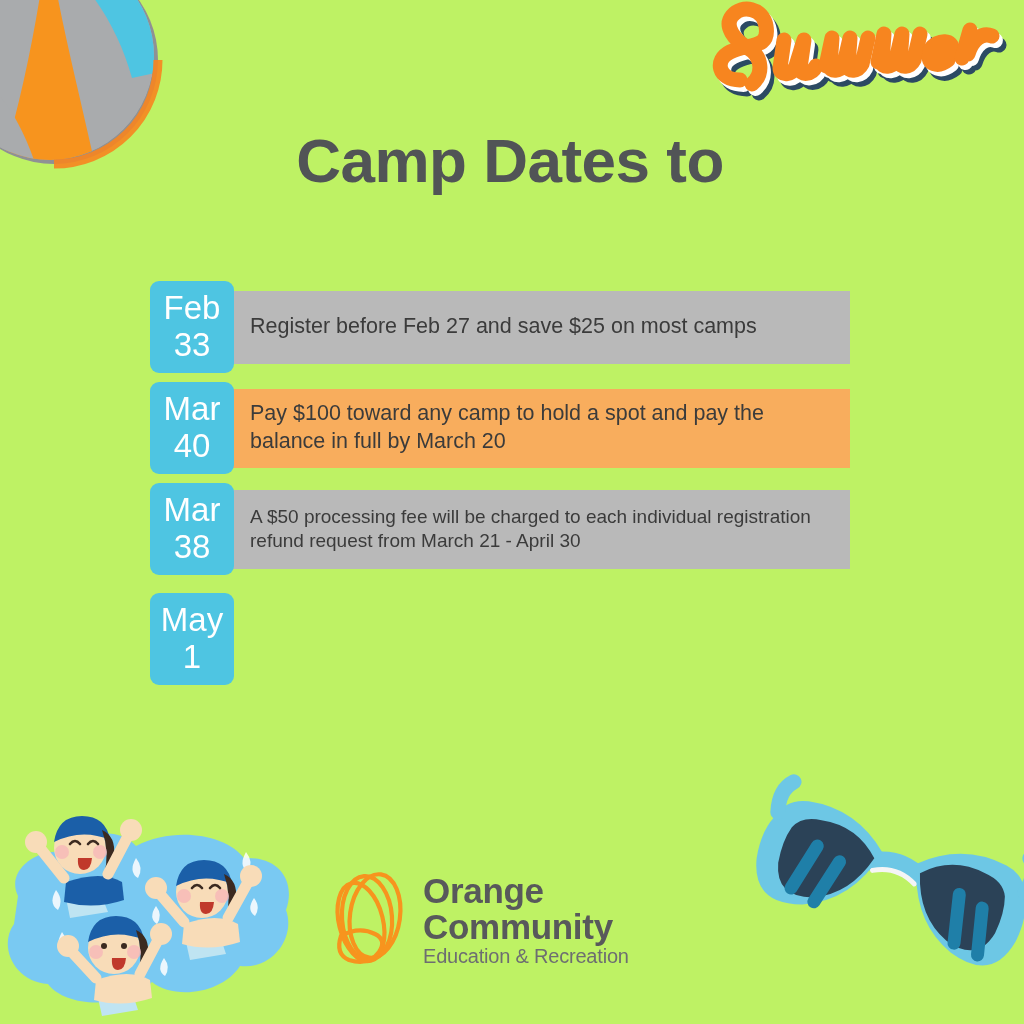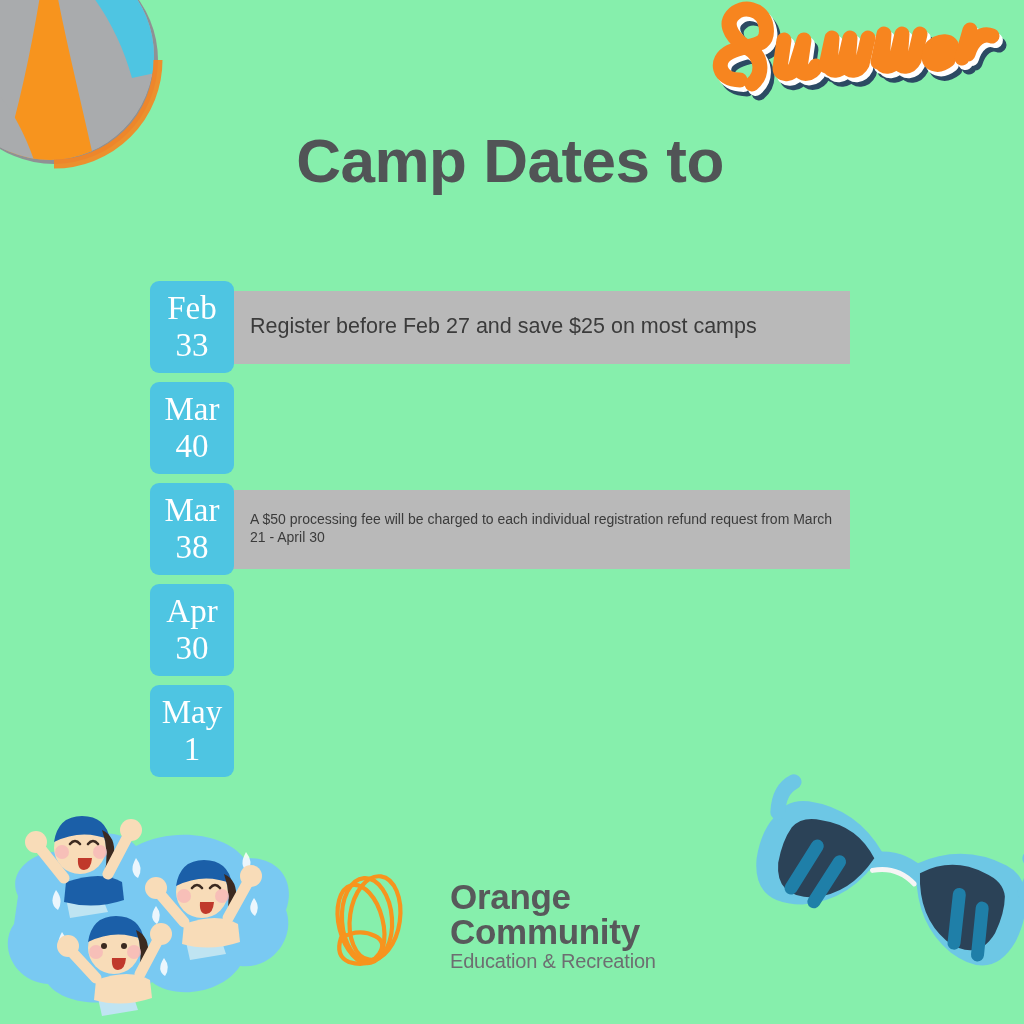--- a/index.html
+++ b/index.html
@@ -12,21 +12,21 @@
     background: #f5f5f5;
     font-family: "Liberation Sans", sans-serif;
     overflow: hidden;
     position: relative;
   }
 
   #poster {
     position: relative;
     width: 1024px;
     height: 1024px;
-    background: #86efac;
+    background: #bef264;
     overflow: hidden;
   }
 
   
   .beachball {
     position: absolute;
     left: -58px;
     top: -52px;
     width: 228px;
     height: 228px;
@@ -77,21 +77,20 @@
     color: #ffffff;
     display: flex;
     flex-direction: column;
     align-items: center;
     justify-content: center;
     font-size: 33px;
     line-height: 1.12;
     font-weight: normal;
     z-index: 2;
     padding: 3px 0;
-    font-family: Liberation Serif, serif;
   }
   .chip .chip-month { display: block; }
   .chip .chip-day { display: block; }
 
   .bar {
     flex: 1 1 auto;
     margin-left: -4px;
     display: flex;
     align-items: center;
     padding: 6px 14px 6px 20px;
@@ -104,21 +103,21 @@
   .bar.orange { background: #f8ad5d; }
 
   
   .row-0 .chip, .row-0 .bar { height: 86px; }
   .row-0 .bar { height: 73px; align-self: center; }
 
   .row-1 .chip { height: 86px; }
   .row-1 .bar  { height: 79px; align-self: center; }
 
   .row-2 .chip { height: 86px; }
-  .row-2 .bar  { height: 79px; align-self: center; font-size: 14px; }
+  .row-2 .bar  { height: 79px; align-self: center; font-size: 19px; }
 
   .row-3 .chip { height: 86px; }
   .row-3 .bar  { height: 78px; align-self: center; }
 
   .row-4 .chip { height: 86px; }
   .row-4 .bar  { height: 73px; align-self: center; font-size: 36px; }
 
   
   .kids {
     position: absolute;
@@ -138,22 +137,21 @@
   }
 
   
   .ocer {
     position: absolute;
     left: 327px;
     top: 868px;
     width: 400px;
     height: 104px;
     display: flex;
-    align-items: flex-end;
-    gap: 27px;
+    align-items: center;
   }
   .ocer-mark {
     flex: 0 0 auto;
     width: 92px;
     height: 100px;
   }
   .ocer-words {
     margin-left: 4px;
   }
   .ocer-line1 {
@@ -239,35 +237,32 @@
         <span class="chip-day">33</span>
       </div>
       <div class="bar gray">Register before Feb 27 and save $25 on most camps</div>
     </div>
 
     <div class="row row-1">
       <div class="chip">
         <span class="chip-month">Mar</span>
         <span class="chip-day">40</span>
       </div>
+      <div class="bar orange">Pay $100 toward any camp to hold a spot and pay the balance in full by March 20</div>
     </div>
 
     <div class="row row-2">
       <div class="chip">
         <span class="chip-month">Mar</span>
         <span class="chip-day">38</span>
       </div>
       <div class="bar gray">A $50 processing fee will be charged to each individual registration refund request from March 21 - April 30</div>
     </div>
 
     <div class="row row-3">
-      <div class="chip">
-        <span class="chip-month">Apr</span>
-        <span class="chip-day">30</span>
-      </div>
     </div>
 
     <div class="row row-4">
       <div class="chip">
         <span class="chip-month">May</span>
         <span class="chip-day">1</span>
       </div>
     </div>
 
   </div>

